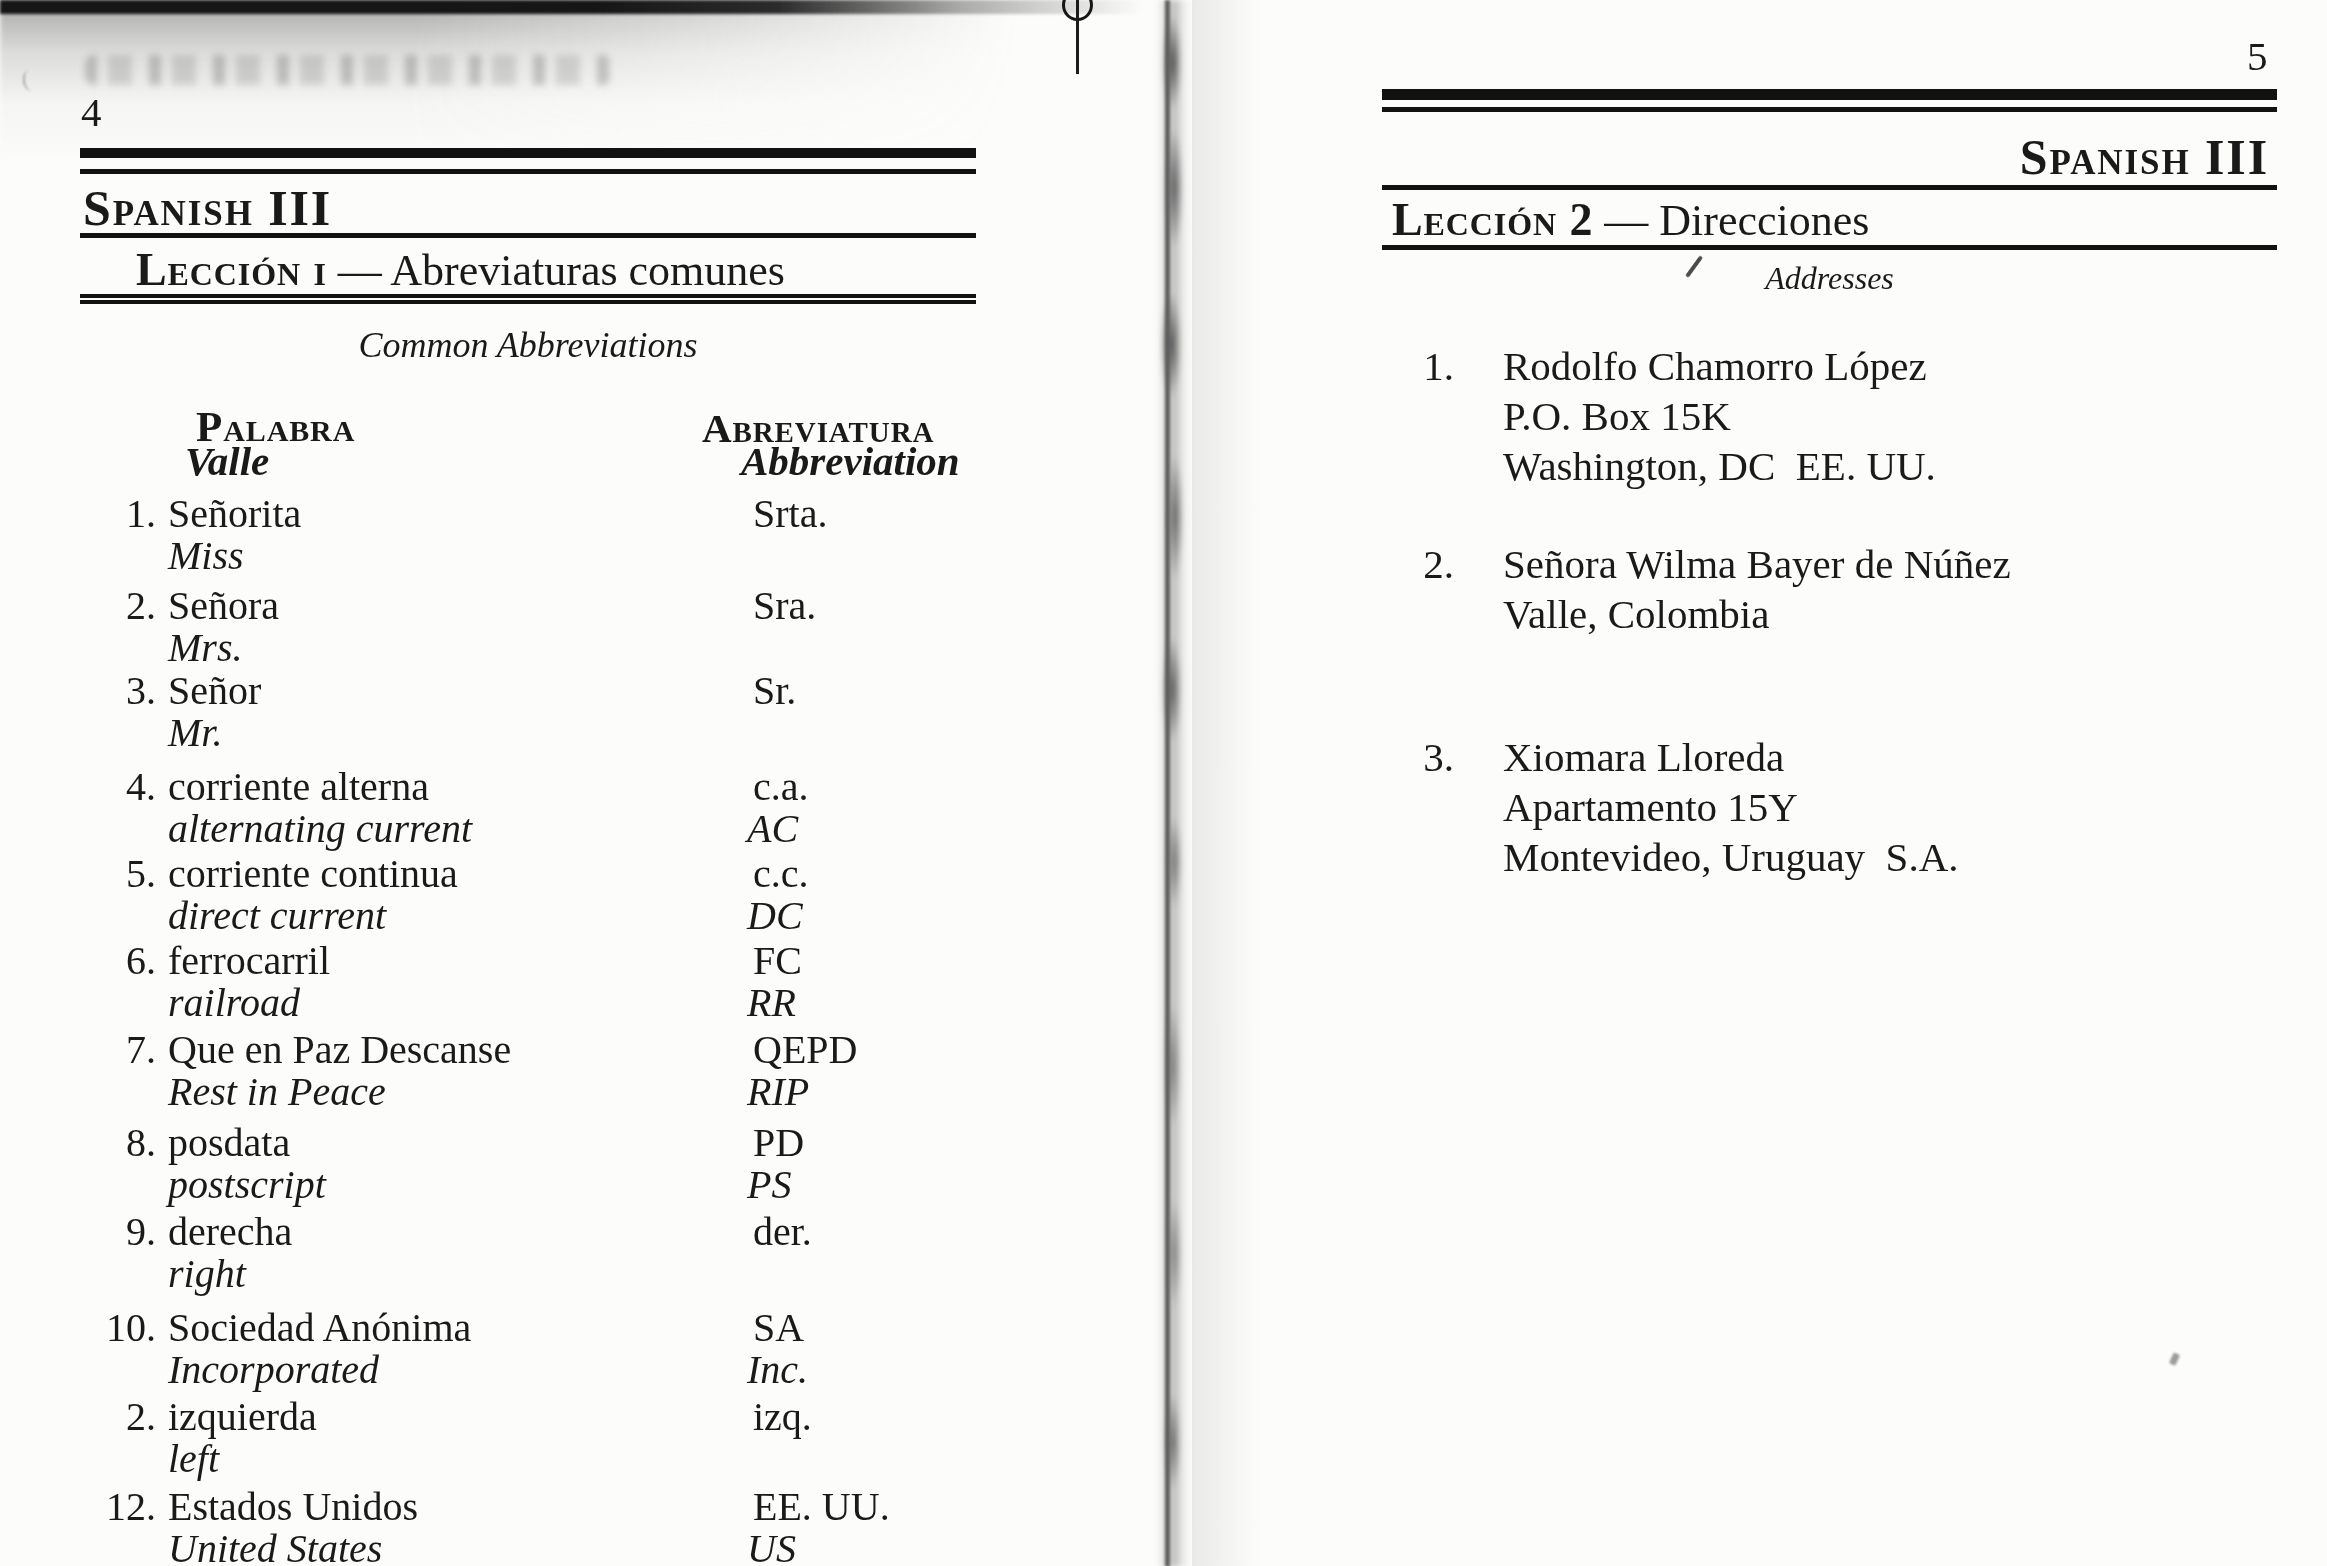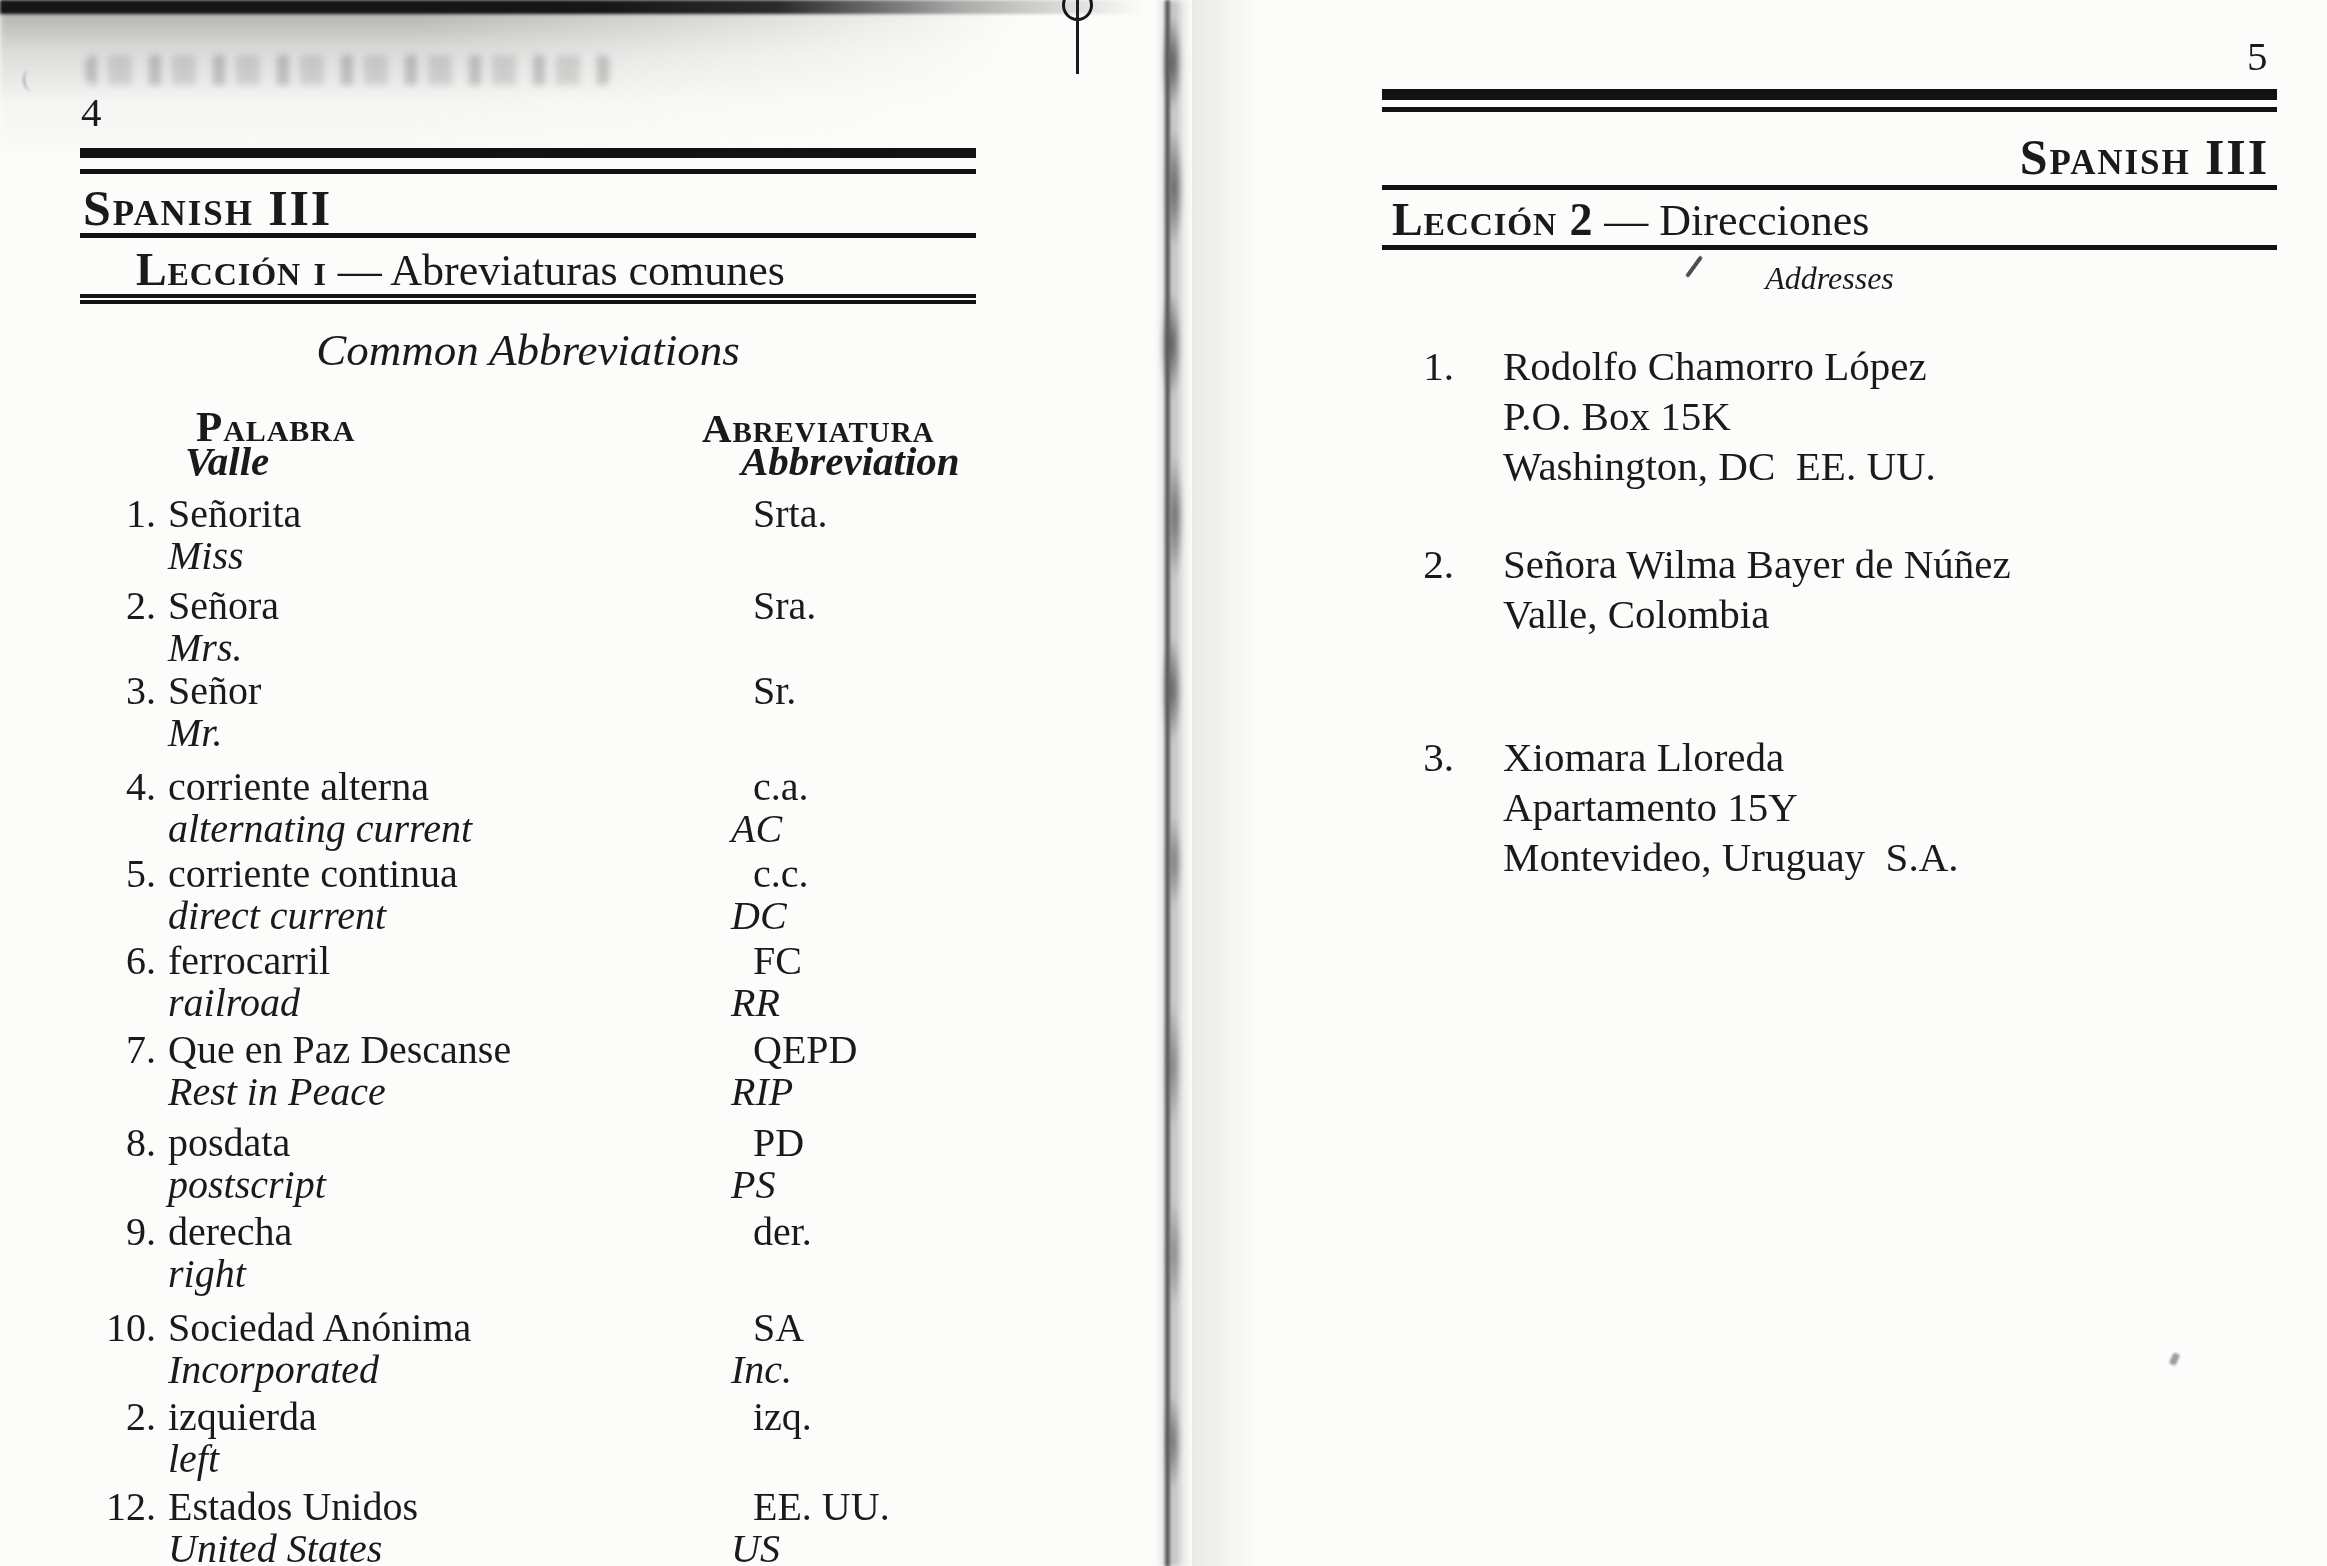--- a/index.html
+++ b/index.html
@@ -51,31 +51,31 @@
   .pgnum{font-size:41px;line-height:41px;}
   #lp-pagenum{left:81px;top:92px;}
   #lp-rule-thick{left:80px;top:148px;width:896px;height:10.4px;}
   #lp-rule-thin1{left:80px;top:169px;width:896px;height:4.7px;}
   #lp-course{left:83px;top:183px;font-size:50px;line-height:50px;font-weight:700;letter-spacing:1.9px;}
   #lp-rule2{left:80px;top:233px;width:896px;height:4.7px;}
   #lp-lesson{left:95px;top:247px;font-size:44px;line-height:46px;white-space:nowrap;margin-left:41px;}
   .lesson-label{font-weight:700;font-size:46px;letter-spacing:0.9px;}
   #lp-rule3{left:80px;top:294px;width:896px;height:10.4px;
     background:linear-gradient(to bottom,#121212 0 36%,#fcfcfa 36% 60%,#121212 60% 100%);}
-  #lp-subtitle{left:80px;top:324px;width:896px;text-align:center;font-style:italic;font-size:45px;}
+  #lp-subtitle{left:80px;top:324px;width:896px;text-align:center;font-style:italic;font-size:36px;}
   #col1-h{left:196px;top:402px;font-weight:700;font-size:43px;letter-spacing:0.9px;text-align:center;}
   #col1-sh{left:185px;top:437px;font-weight:700;font-style:italic;font-size:41px;}
   #col2-h{left:702px;top:404px;font-weight:700;font-size:41px;letter-spacing:0.9px;}
   #col2-sh{left:741px;top:437px;font-weight:700;font-style:italic;font-size:41px;}
   .row{position:absolute;left:0;width:1158px;height:90px;font-size:40px;line-height:43px;}
   .row .num{position:absolute;left:94px;top:0;width:62px;text-align:right;}
   .row .es{position:absolute;left:168px;top:0;white-space:pre;}
   .row .en{position:absolute;left:168px;top:42px;font-style:italic;white-space:pre;}
   .row .ab{position:absolute;left:753px;top:0;white-space:pre;}
-  .row .abe{position:absolute;left:731px;top:42px;font-style:italic;white-space:pre;}
+  .row .abe{position:absolute;left:747px;top:42px;font-style:italic;white-space:pre;}
   #rows .row:nth-child(1){top:492px}  #rows .row:nth-child(2){top:584px}
   #rows .row:nth-child(3){top:669px}  #rows .row:nth-child(4){top:765px}
   #rows .row:nth-child(5){top:852px}  #rows .row:nth-child(6){top:939px}
   #rows .row:nth-child(7){top:1028px} #rows .row:nth-child(8){top:1121px}
   #rows .row:nth-child(9){top:1210px} #rows .row:nth-child(10){top:1306px}
   #rows .row:nth-child(11){top:1395px}#rows .row:nth-child(12){top:1485px}
   
   #rp-pagenum{left:2247px;top:36px;}
   #rp-rule-thick{left:1382px;top:89px;width:895px;height:11.3px;}
   #rp-rule-thin1{left:1382px;top:107px;width:895px;height:4.7px;}

